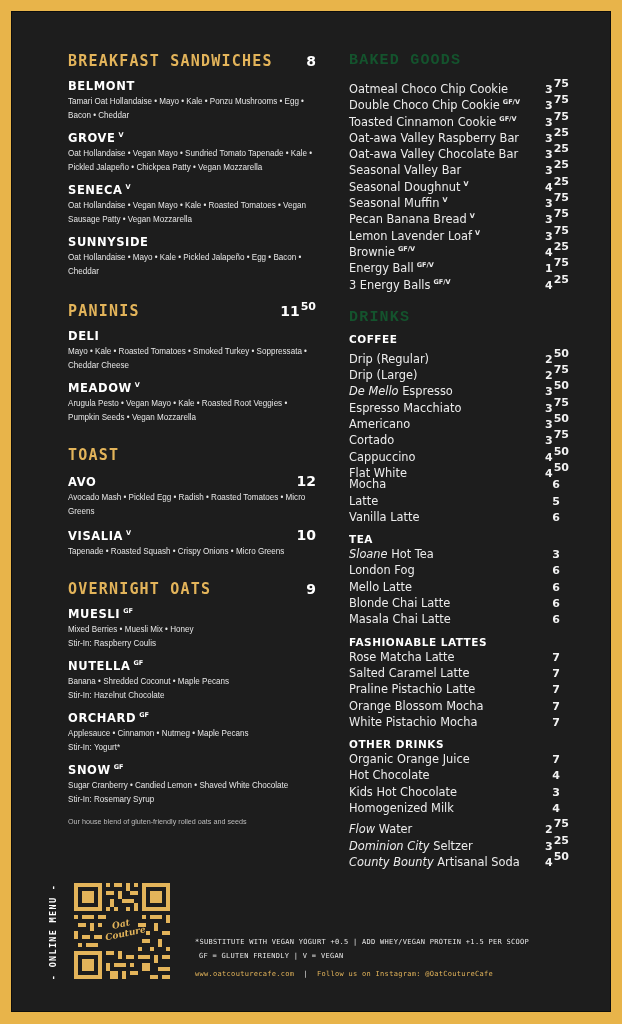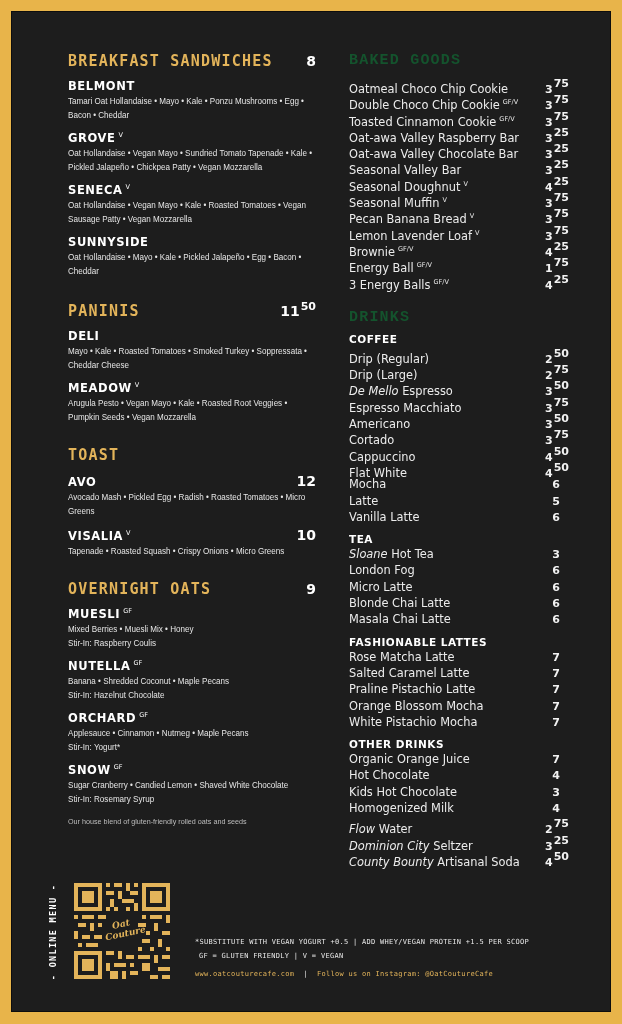--- a/index.html
+++ b/index.html
@@ -16,21 +16,21 @@
     color: #e3b45a; font-family: "DejaVu Sans Mono", monospace; font-weight: bold;
     font-size: 15px; letter-spacing: 1.2px;
   }
   .sec-price { color: #fff; font-weight: bold; font-size: 14px; font-family: "DejaVu Sans", sans-serif; }
   sup.c { font-size: 11px; vertical-align: 6px; margin-left: 1px; }
   .item { margin-top: 9px; }
   .item-head { display: flex; justify-content: space-between; align-items: baseline; }
   .item-name {
     color: #fff; font-family: "DejaVu Sans", sans-serif; font-weight: bold; font-size: 11.5px; letter-spacing: 0.6px;
   }
-  .tag { font-size: 6.5px; vertical-align: 5px; margin-left: 3px; font-weight: normal; letter-spacing: 0; }
+  .tag { font-size: 6.5px; vertical-align: 5px; margin-left: 3px; font-weight: bold; letter-spacing: 0; }
   .item-price { color: #fff; font-weight: bold; font-size: 14px; font-family: "DejaVu Sans", sans-serif; }
   .item-desc {
     color: #e6e6e6; font-family: "Liberation Sans", sans-serif; font-size: 8.6px; line-height: 14px;
     margin-top: 1px; transform: scaleX(0.94); transform-origin: left;
     width: 106%;
   }
   .note {
     color: #bdbdbd; font-size: 7.2px; line-height: 11px; margin-top: 10px;
   }
   .section { margin-bottom: 22px; }
@@ -298,21 +298,21 @@
     <div id="tea-items">
         <div class="r-row">
           <span class="r-name"><i>Sloane</i><span style="white-space: pre;"> Hot Tea</span></span>
           <span class="r-price"><span>3</span></span>
         </div>
         <div class="r-row">
           <span class="r-name"><span style="white-space: pre;">London Fog</span></span>
           <span class="r-price"><span>6</span></span>
         </div>
         <div class="r-row">
-          <span class="r-name"><span style="white-space: pre;">Micro Latte</span></span>
+          <span class="r-name"><span style="white-space: pre;">Mello Latte</span></span>
           <span class="r-price"><span>6</span></span>
         </div>
         <div class="r-row">
           <span class="r-name"><span style="white-space: pre;">Blonde Chai Latte</span></span>
           <span class="r-price"><span>6</span></span>
         </div>
         <div class="r-row">
           <span class="r-name"><span style="white-space: pre;">Masala Chai Latte</span></span>
           <span class="r-price"><span>6</span></span>
         </div>

